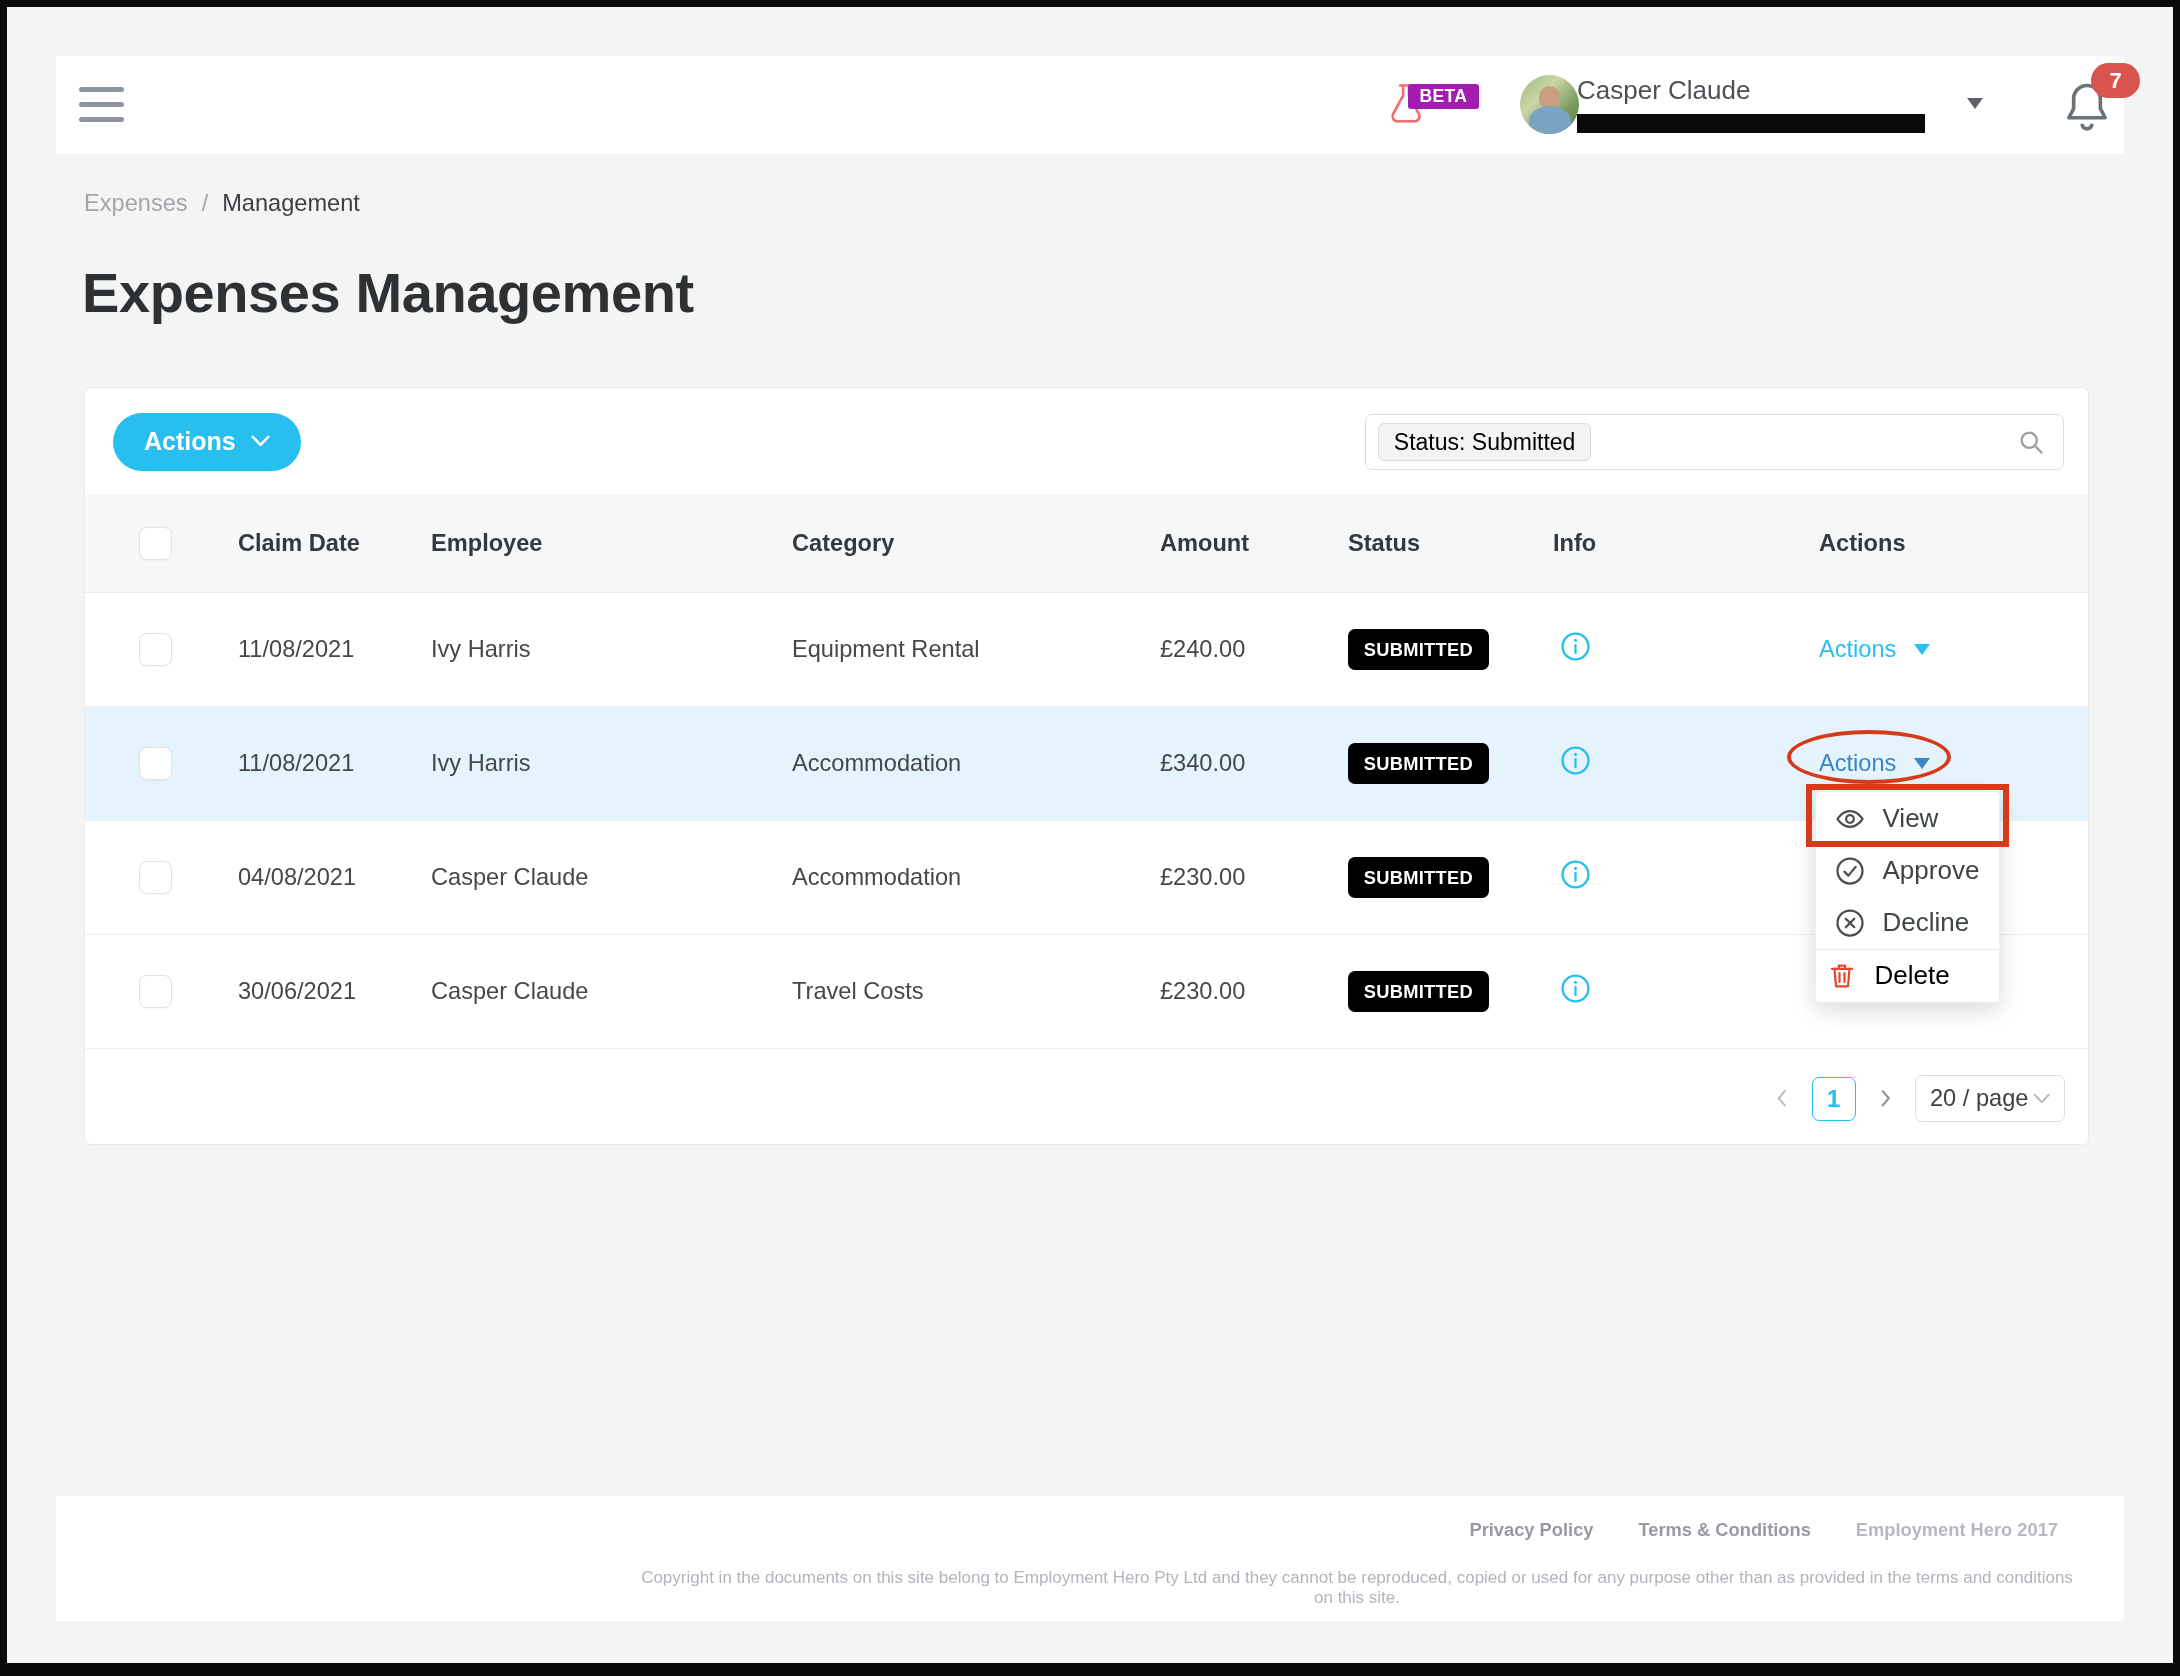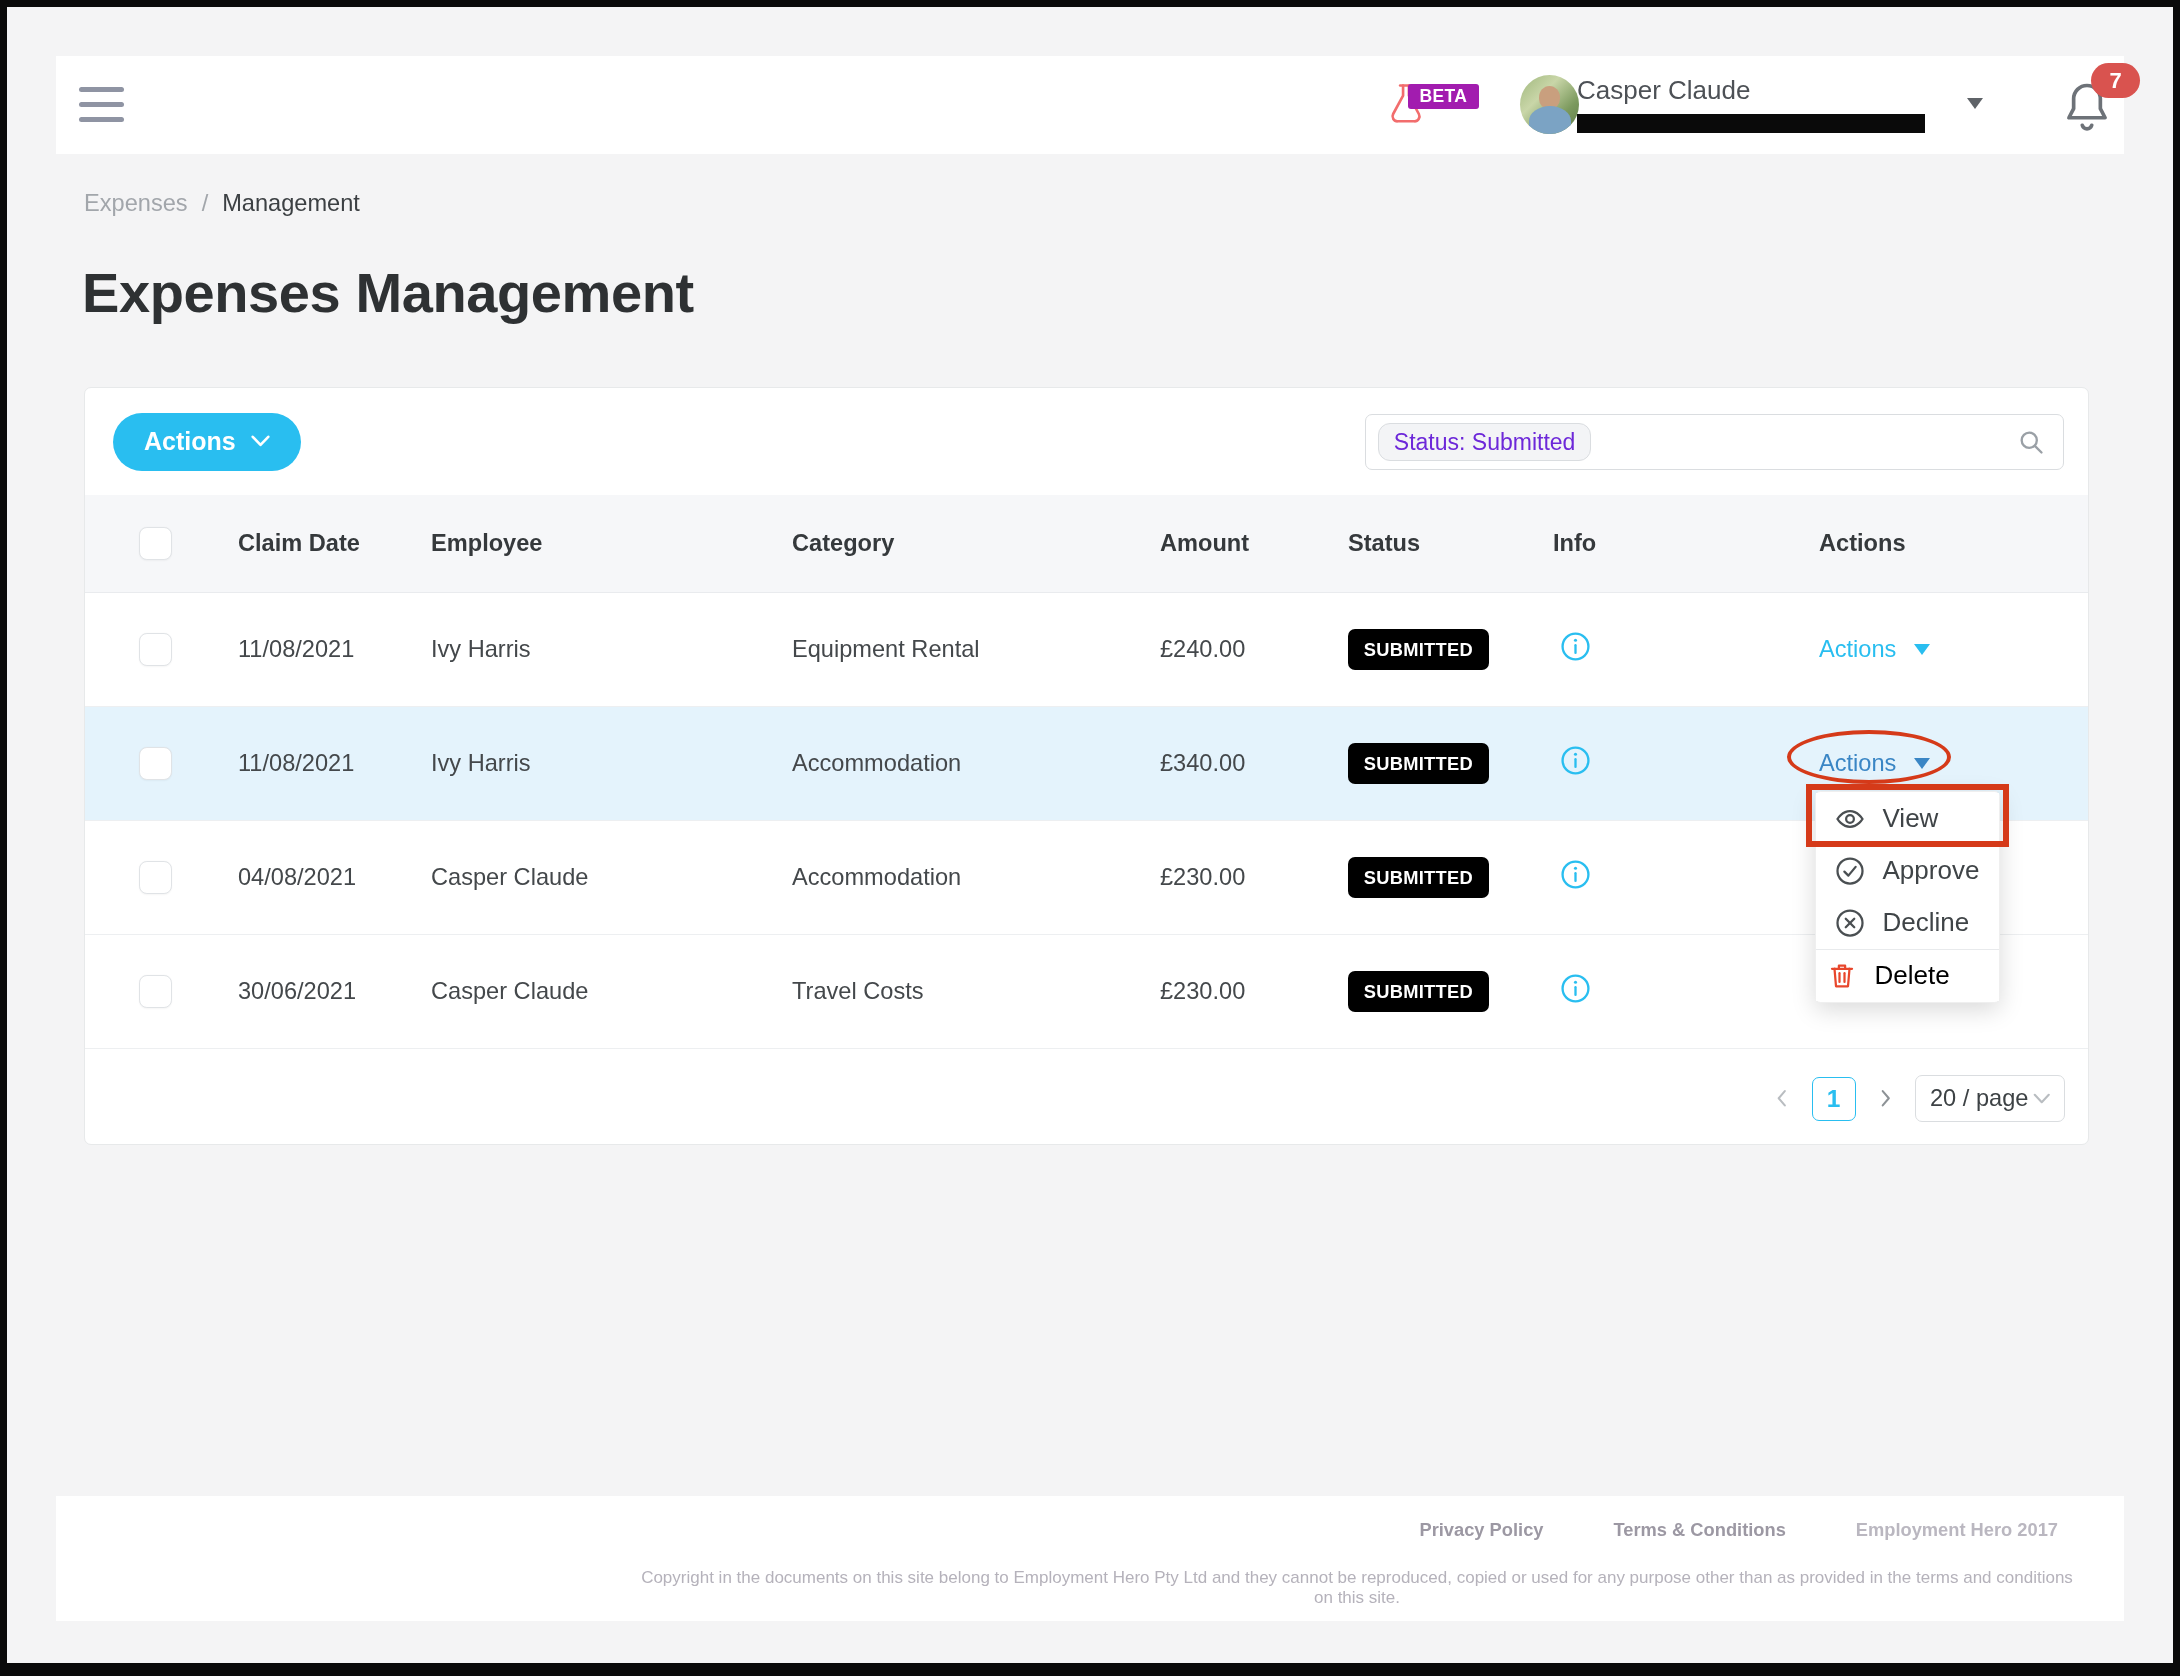--- a/index.html
+++ b/index.html
@@ -76,22 +76,22 @@
     display:flex; align-items:center; gap:15.7px;
     color:#fff; font-family:"Liberation Sans", sans-serif; font-size:25px; font-weight:600;
   }
   .filter-box {
     position:absolute; right:24.5px; top:26px; width:699px; height:56px;
     border:1.7px solid #dadde0; border-radius:7px; background:#fff;
     display:flex; align-items:center; padding:0 17.5px; cursor:text;
   }
   .filter-chip {
     height:38px; padding:0 15px; margin-left:-5.2px;
-    background:#f3f4f6; border:0.9px solid #dadde0; border-radius:12px;
-    display:flex; align-items:center; font-size:23px; color:#6d28d9; cursor:pointer;
+    background:#f3f4f6; border:0.9px solid #dadde0; border-radius:6px;
+    display:flex; align-items:center; font-size:23px; color:#000000; cursor:pointer;
   }
   .filter-box .mag { margin-left:auto; }
 
   
   .tgrid { display:grid; grid-template-columns:153px 193px 361px 368px 188px 205px 266px 1fr; align-items:center; }
   .thead { height:98px; background:#f6f7f9; border-bottom:0.9px solid #e9ebee; font-size:23.6px; font-weight:600; color:#35393c; }
   .trow { height:114px; border-bottom:0.9px solid #edeff1; font-size:23.6px; color:#44484b; background:#fff; }
   .trow.highlight { background:#e4f3fc; }
   .cell-cb { display:flex; justify-content:flex-start; padding-left:54px; }
   .checkbox {
@@ -137,21 +137,21 @@
     border:4.4px solid #d53a19; border-radius:50%; z-index:21; pointer-events:none;
   }
   .annot-rect {
     position:absolute; left:1806px; top:784px; width:203px; height:63px;
     border:6.1px solid #d53a19; z-index:22; pointer-events:none;
   }
 
   
   .footer { position:absolute; left:56px; top:1496px; width:2068px; height:125px; background:#fff; }
   .footer-links { position:absolute; right:66px; top:23px; display:flex; gap:45px; font-size:18.3px; font-weight:600; }
-  .footer-links .lnk { color:#9c98a3; cursor:pointer;margin-left:25px; }
+  .footer-links .lnk { color:#9c98a3; cursor:pointer; }
   .footer-links .lnk.muted { color:#bab7c0; }
   .footer-copy { position:absolute; left:576px; top:72px; width:1450px; text-align:center; font-size:17px; color:#b5b2bb; }
 </style>
 </head>
 <body>
 
 <div class="stage">
 
   <header class="topbar">
     <div class="hamburger">

